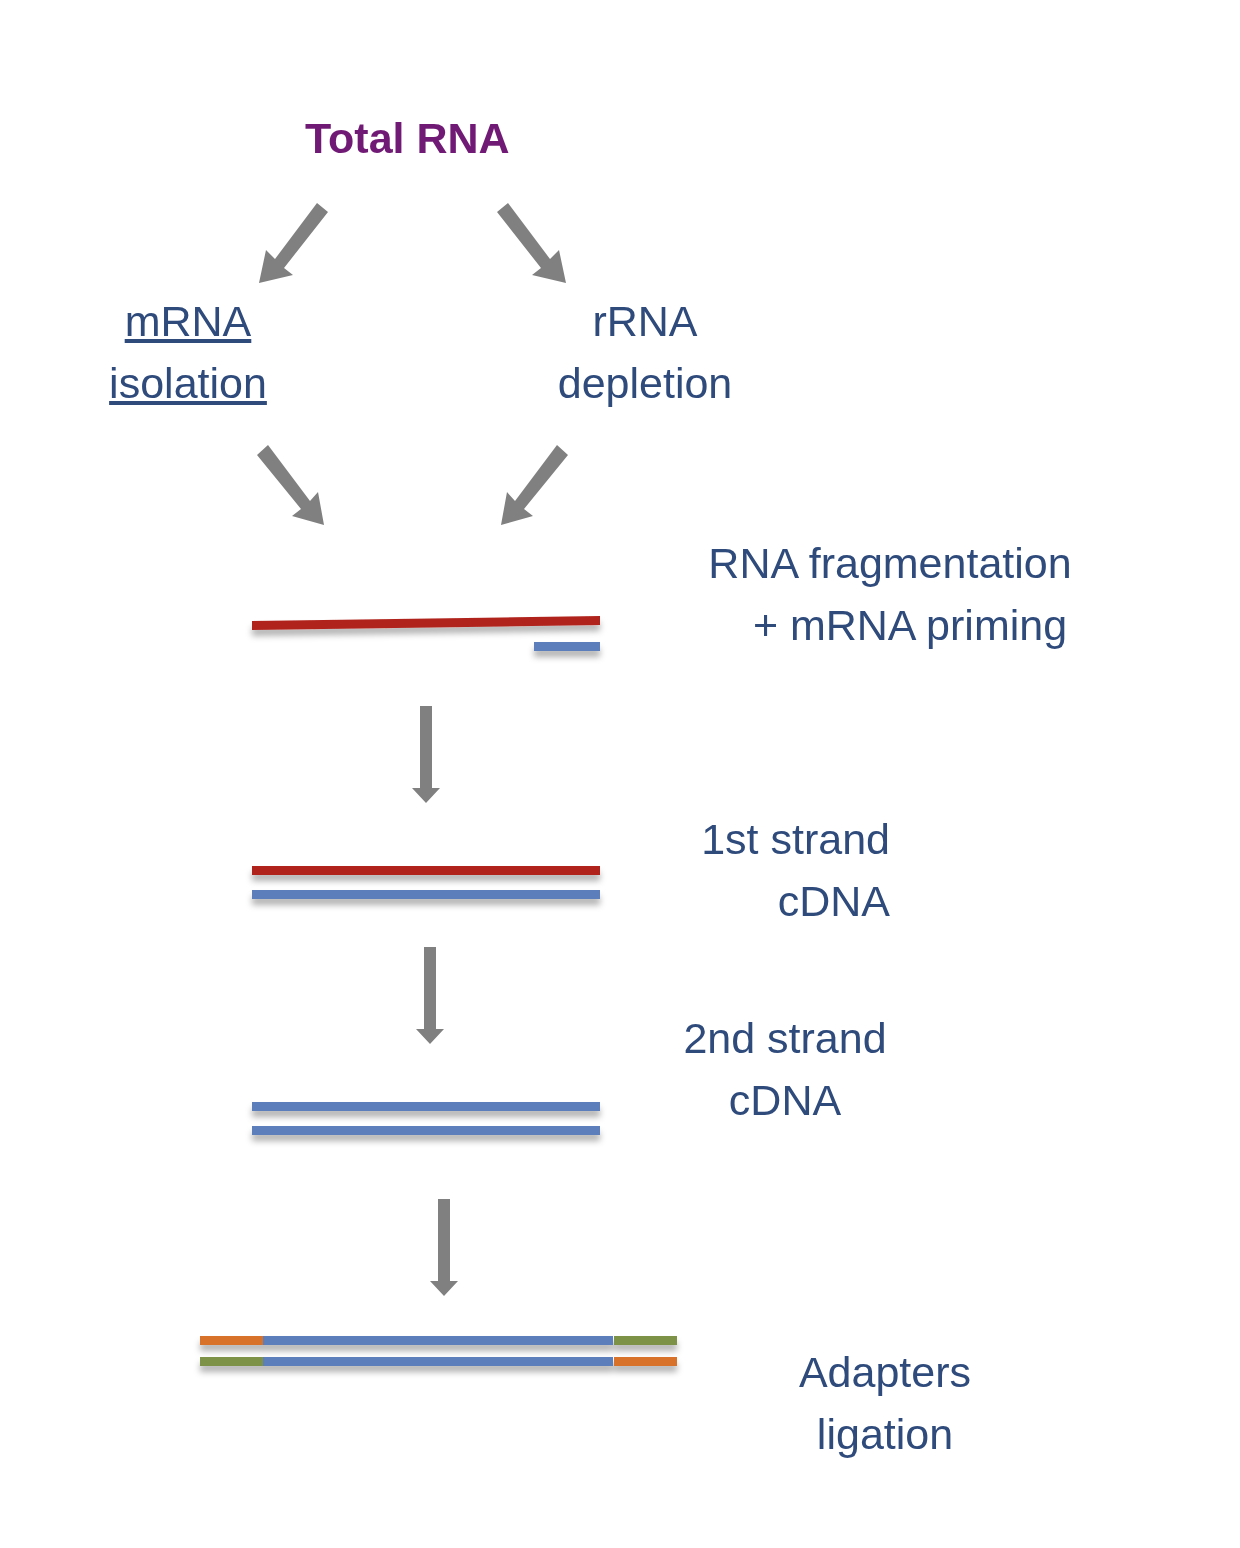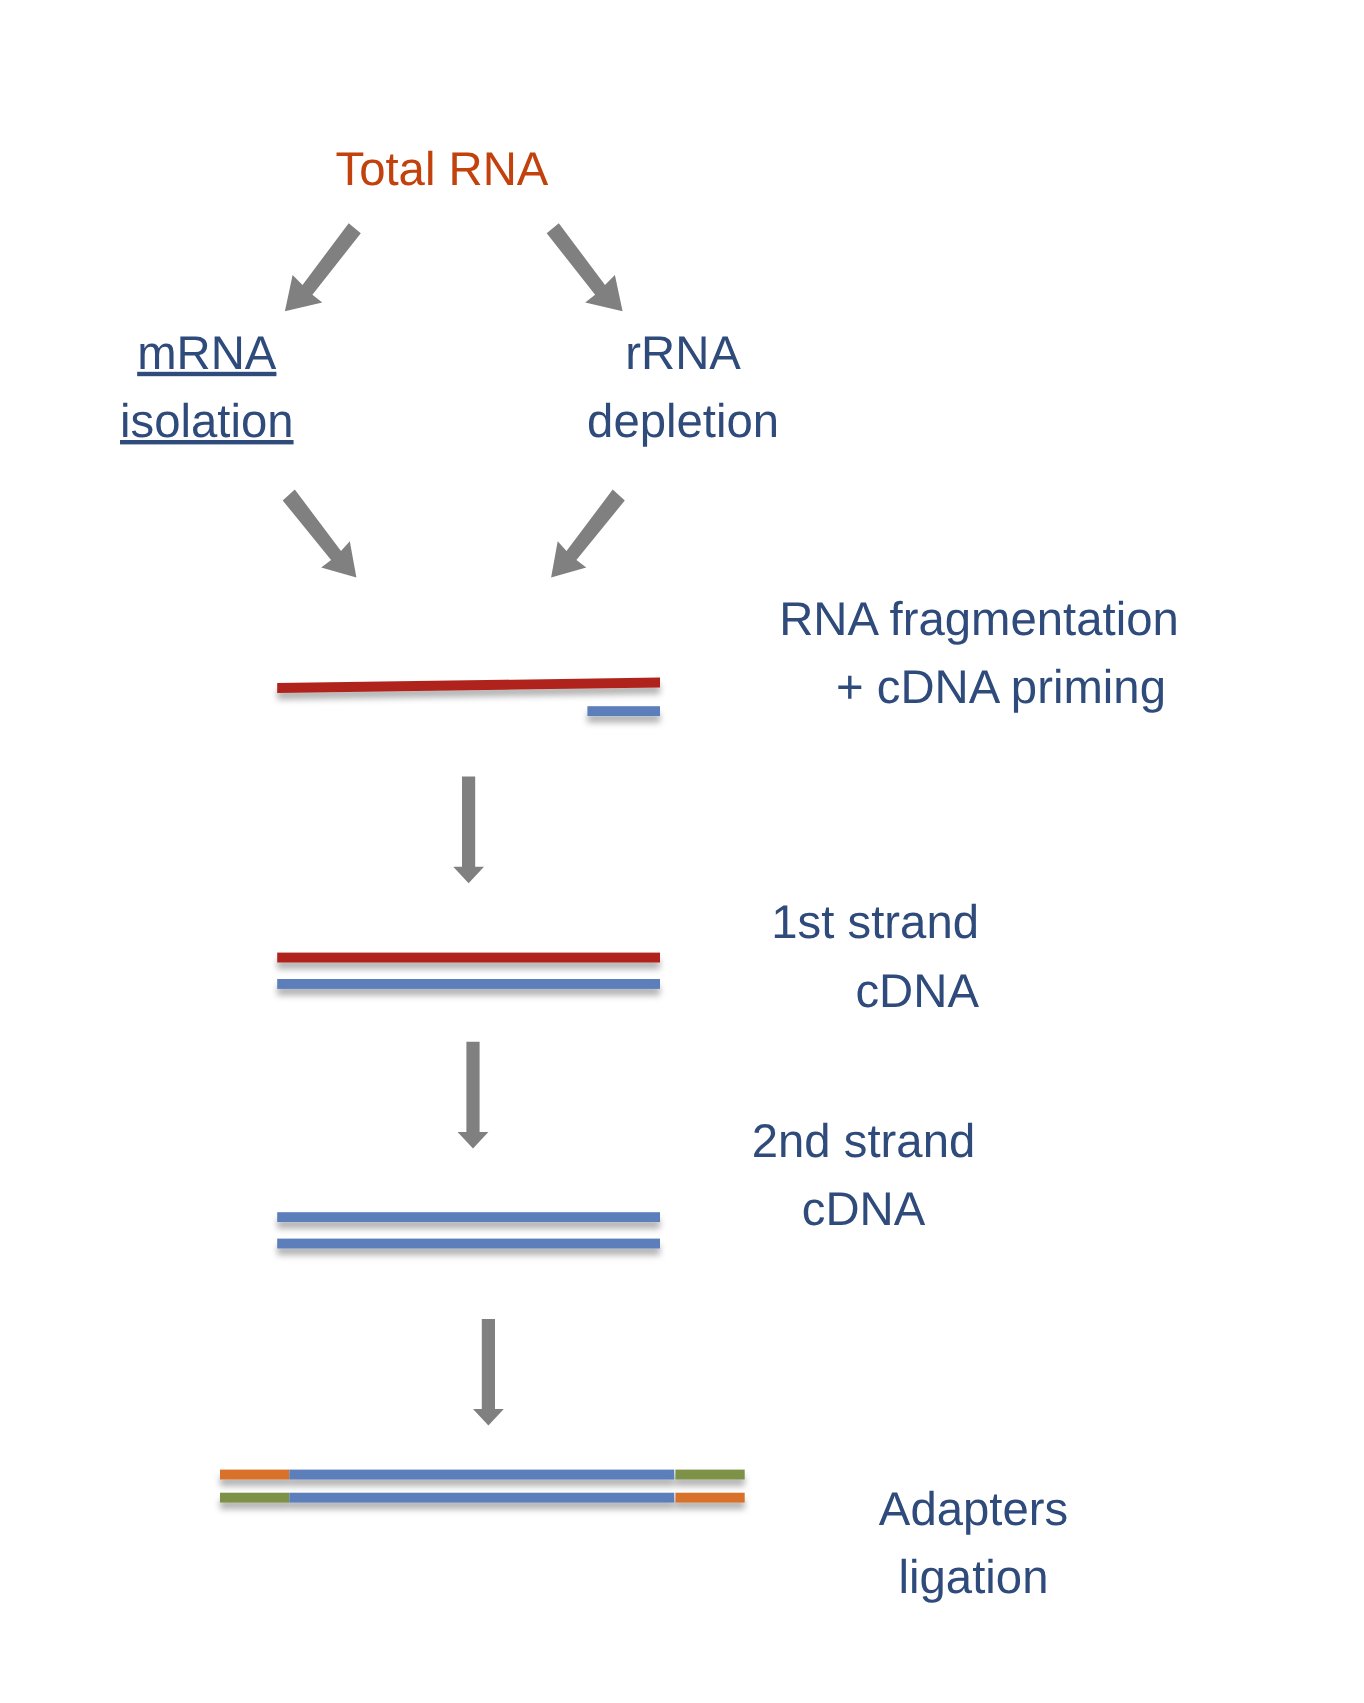--- a/index.html
+++ b/index.html
@@ -1,18 +1,18 @@
 <!DOCTYPE html>
 <html><head>
 <meta charset="utf-8">
 <style>
   html, body { margin: 0; padding: 0; background: #ffffff; }
   body { width: 1240px; height: 1548px; position: relative; overflow: hidden; font-family: "Liberation Sans", "DejaVu Sans", sans-serif; }
   .label { position: absolute; color: #2f4b7c; font-size: 43px; line-height: 62px; text-align: center; white-space: nowrap; }
-  .title { position: absolute; color: #c2410c; font-size: 43px; font-weight: normal; white-space: nowrap; margin-top: 16px; }
+  .title { position: absolute; color: #701a75; font-size: 43px; font-weight: bold; white-space: nowrap; }
   svg { position: absolute; left: 0; top: 0; }
 </style>
 </head>
 <body>
 
 <svg width="1240" height="1548">
   <defs>
     <filter id="sh" x="-5%" y="-100%" width="110%" height="400%">
       <feDropShadow dx="0" dy="6" stdDeviation="3" flood-color="#000" flood-opacity="0.3"></feDropShadow>
     </filter>
@@ -54,28 +54,28 @@
   </g>
 </svg>
 
 <div class="title" style="left:305px; top:114px;">Total RNA</div>
 
 <div class="label" style="left:88px; top:290px; width:200px;text-decoration:underline;">
   <div>mRNA</div>
   <div>isolation</div>
 </div>
 
-<div class="label" style="left:516px; top:290px; width:210px;">
+<div class="label" style="left:540px; top:290px; width:210px;">
   <div>rRNA</div>
   <div>depletion</div>
 </div>
 
 <div class="label" style="left:680px; top:532px; width:420px;">
   <div>RNA fragmentation</div>
-  <div style="padding-left:40px;">+ cDNA priming</div>
+  <div style="padding-left:40px;">+ mRNA priming</div>
 </div>
 
 <div class="label" style="left:670px; top:808px; width:220px;text-align:right;">
   <div>1st strand</div>
   <div>cDNA</div>
 </div>
 
 <div class="label" style="left:670px; top:1007px; width:230px;">
   <div>2nd strand</div>
   <div>cDNA</div>

